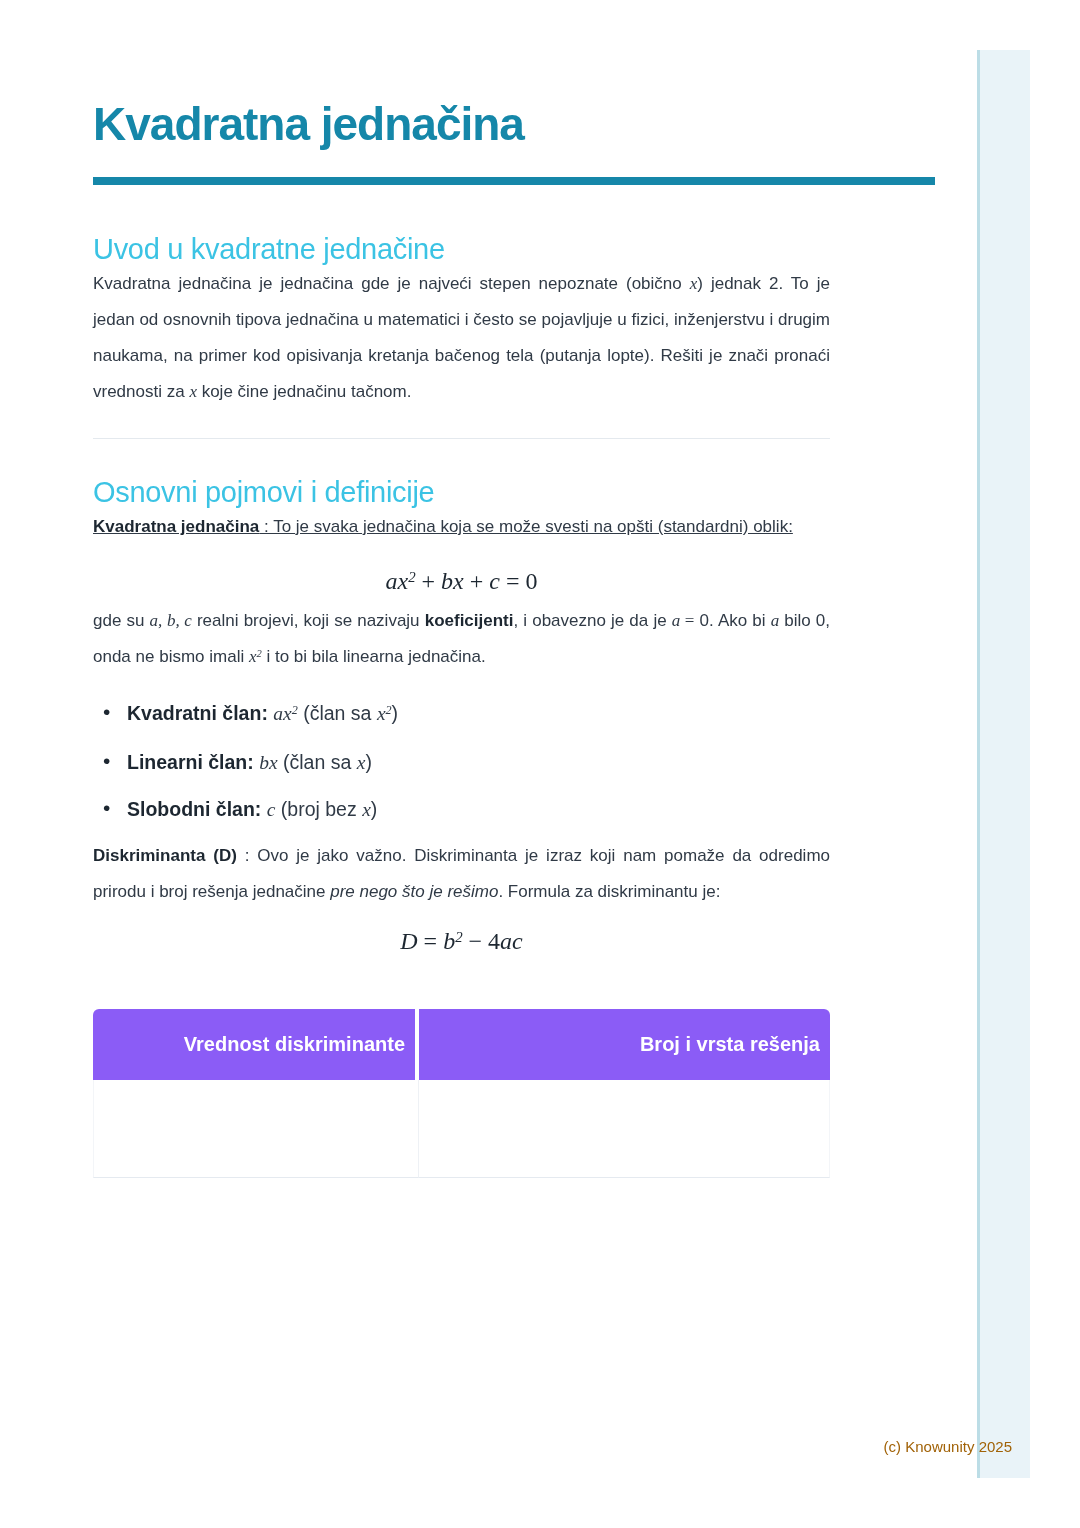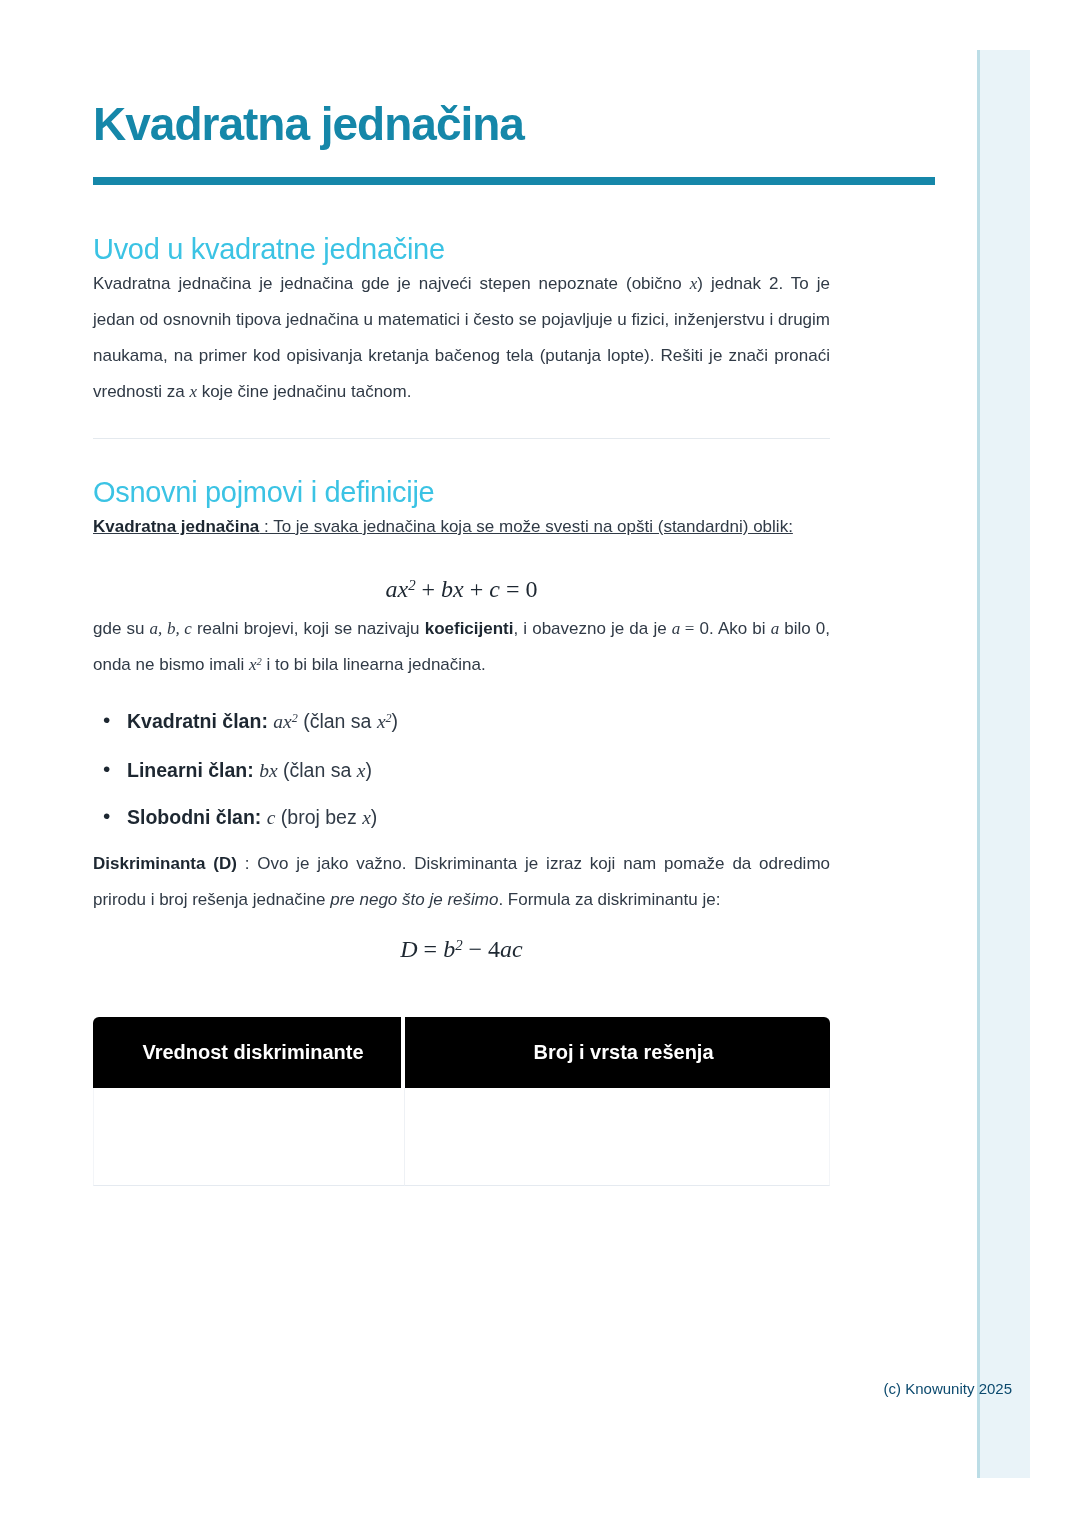--- a/index.html
+++ b/index.html
@@ -76,21 +76,21 @@
 
   .divider {
     margin-top: 28px;
     height: 1px;
     background: #e4e9ee;
     border: none;
     width: 737px;
   }
 
   .formula {
-    margin-top: 25px;
+    margin-top: 17px;
     font-family: "Liberation Serif", serif;
     font-size: 24px;
     line-height: 38px;
     text-align: center;
     color: #1d2731;
   }
   .formula.mt-f2 { margin-top: 12px; }
 
   ul.terms {
     list-style: none;
@@ -122,46 +122,46 @@
 
   table.disc-table {
     margin-top: 46px;
     width: 737px;
     border-collapse: separate;
     border-spacing: 0;
     border-radius: 6px 6px 0 0;
     overflow: hidden;
   }
   table.disc-table th {
-    background: #000000;
+    background: #8b5cf6;
     color: #ffffff;
     font-size: 20px;
     font-weight: 700;
-    text-align: center;
-    padding: 22px 10px 22px 22px;
+    text-align: right;
+    padding: 22px 10px 22px 36px;
     line-height: 27px;
   }
   table.disc-table th.col-1 {
     width: 276px;
     border-right: 4px solid #ffffff;
   }
   table.disc-table td {
     background: #ffffff;
     height: 95px;
     border-bottom: 1px solid #e5eaf0;
   }
   table.disc-table td.col-1 { border-right: 1px solid #eef1f5; border-left: 1px solid #f3f5f8; }
   table.disc-table td.col-2 { border-right: 1px solid #f3f5f8; }
 
   .footer {
     position: absolute;
-    top: 1380px;
+    top: 1438px;
     right: 68px;
     font-size: 15px;
-    color: #0c4a6e;
+    color: #a16207;
     z-index: 5;
   }
 </style>
 </head>
 <body>
 
 <div class="page">
 
   <div class="stripe"></div>
 

